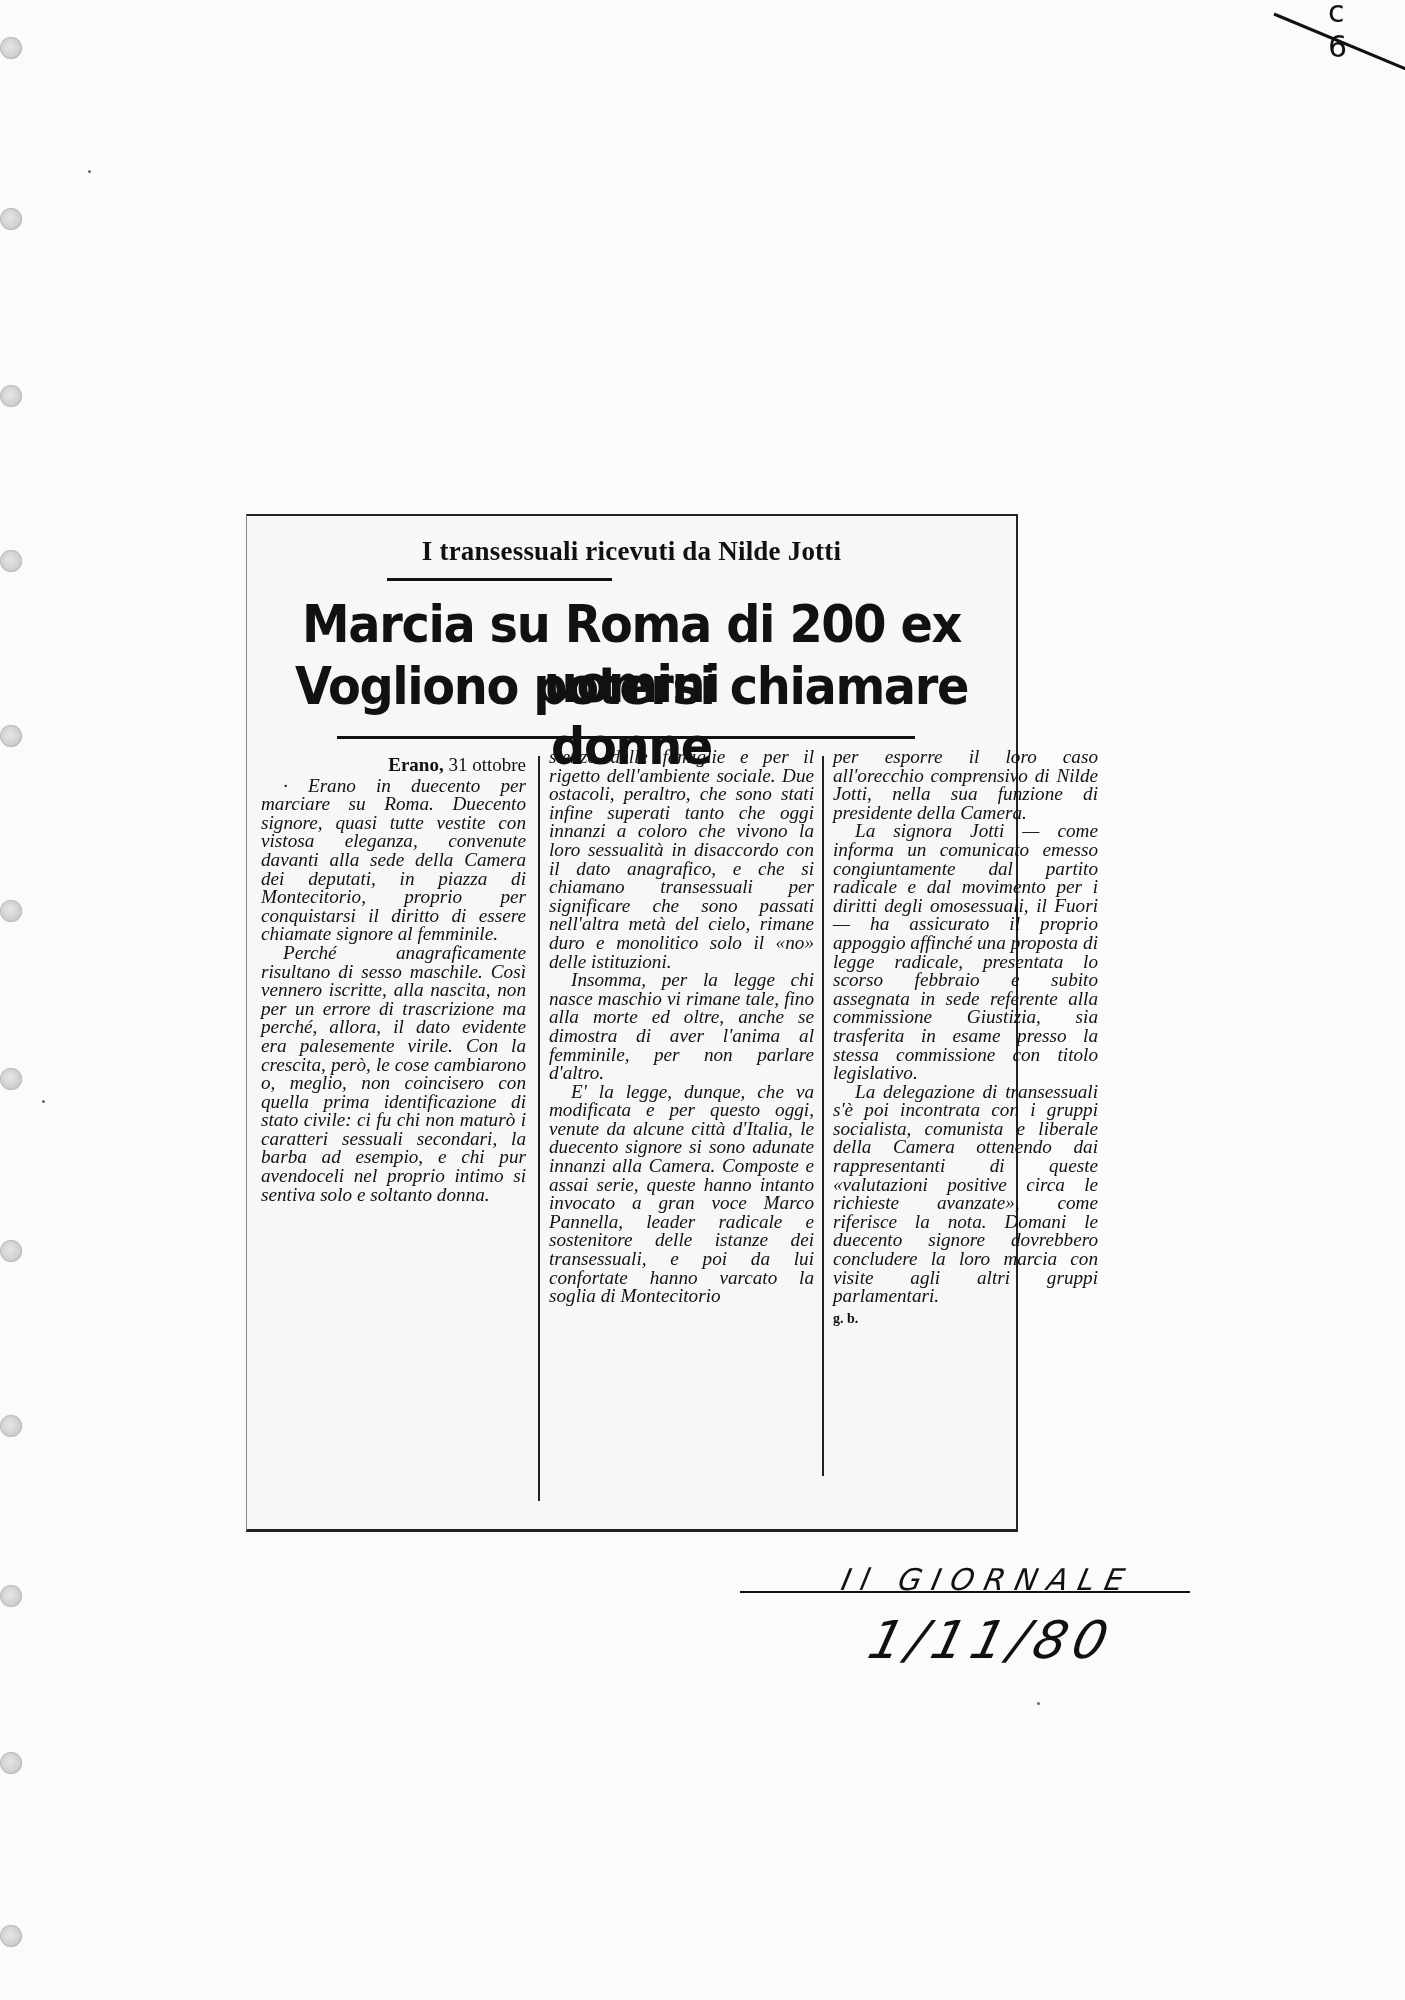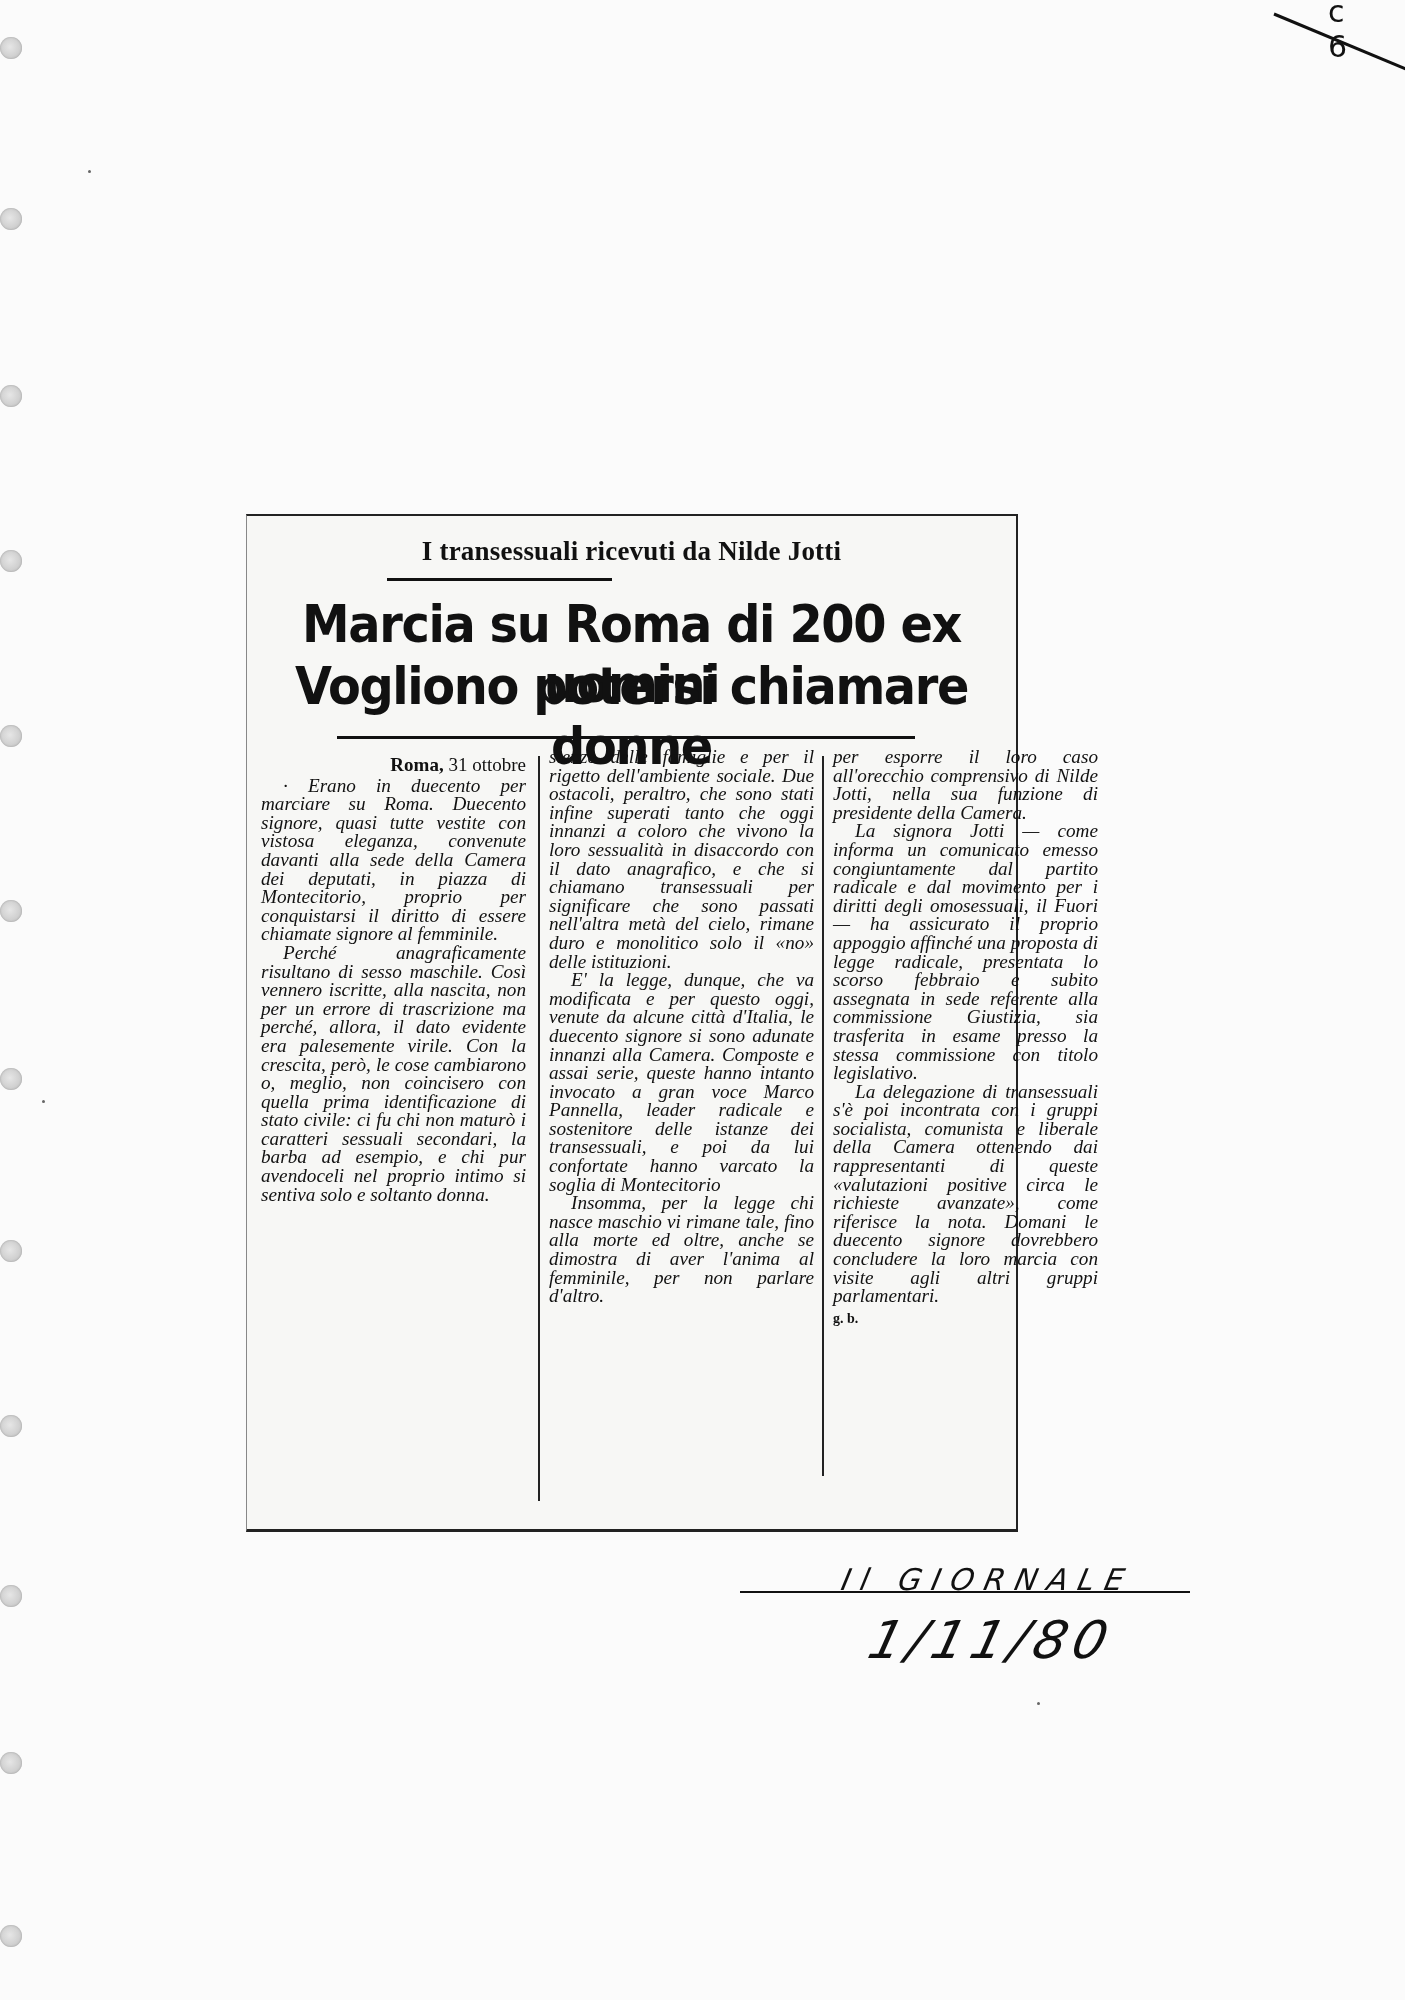--- a/index.html
+++ b/index.html
@@ -110,31 +110,31 @@
 <div class="clipping">
   <div class="kicker">I transessuali ricevuti da Nilde Jotti</div>
   <div class="rule1"></div>
   <div class="headline hl1">Marcia su Roma di 200 ex uomini</div>
   <div class="headline hl2">Vogliono potersi chiamare donne</div>
   <div class="rule2"></div>
 
   <div class="columns">
     <div class="col col1">
       <div class="dateline">
-        <b>Roma,</b>
+        <b>Erano,</b>
         <span>31 ottobre</span>
       </div>
       <p class="indent">· Erano in duecento per marciare su Roma. Duecento signore, quasi tutte vestite con vistosa eleganza, convenute davanti alla sede della Camera dei deputati, in piazza di Montecitorio, proprio per conquistarsi il diritto di essere chiamate signore al femminile.</p>
       <p class="indent">Perché anagraficamente risultano di sesso maschile. Così vennero iscritte, alla nascita, non per un errore di trascrizione ma perché, allora, il dato evidente era palesemente virile. Con la crescita, però, le cose cambiarono o, meglio, non coincisero con quella prima identificazione di stato civile: ci fu chi non maturò i caratteri sessuali secondari, la barba ad esempio, e chi pur avendoceli nel proprio intimo si sentiva solo e soltanto donna.</p>
     </div>
     <div class="col-divider div1"></div>
     <div class="col col2">
       <p>stenze delle famiglie e per il rigetto dell'ambiente sociale. Due ostacoli, peraltro, che sono stati infine superati tanto che oggi innanzi a coloro che vivono la loro sessualità in disaccordo con il dato anagrafico, e che si chiamano transessuali per significare che sono passati nell'altra metà del cielo, rimane duro e monolitico solo il «no» delle istituzioni.</p>
+      <p class="indent">Insomma, per la legge chi nasce maschio vi rimane tale, fino alla morte ed oltre, anche se dimostra di aver l'anima al femminile, per non parlare d'altro.</p>
       <p class="indent">E' la legge, dunque, che va modificata e per questo oggi, venute da alcune città d'Italia, le duecento signore si sono adunate innanzi alla Camera. Composte e assai serie, queste hanno intanto invocato a gran voce Marco Pannella, leader radicale e sostenitore delle istanze dei transessuali, e poi da lui confortate hanno varcato la soglia di Montecitorio</p>
-      <p class="indent">Insomma, per la legge chi nasce maschio vi rimane tale, fino alla morte ed oltre, anche se dimostra di aver l'anima al femminile, per non parlare d'altro.</p>
     </div>
     <div class="col-divider div2"></div>
     <div class="col col3">
       <p>per esporre il loro caso all'orecchio comprensivo di Nilde Jotti, nella sua funzione di presidente della Camera.</p>
       <p class="indent">La signora Jotti — come informa un comunicato emesso congiuntamente dal partito radicale e dal movimento per i diritti degli omosessuali, il Fuori — ha assicurato il proprio appoggio affinché una proposta di legge radicale, presentata lo scorso febbraio e subito assegnata in sede referente alla commissione Giustizia, sia trasferita in esame presso la stessa commissione con titolo legislativo.</p>
       <p class="indent">La delegazione di transessuali s'è poi incontrata con i gruppi socialista, comunista e liberale della Camera ottenendo dai rappresentanti di queste «valutazioni positive circa le richieste avanzate», come riferisce la nota. Domani le duecento signore dovrebbero concludere la loro marcia con visite agli altri gruppi parlamentari.</p>
       <div class="byline">g. b.</div>
     </div>
   </div>
 </div>

